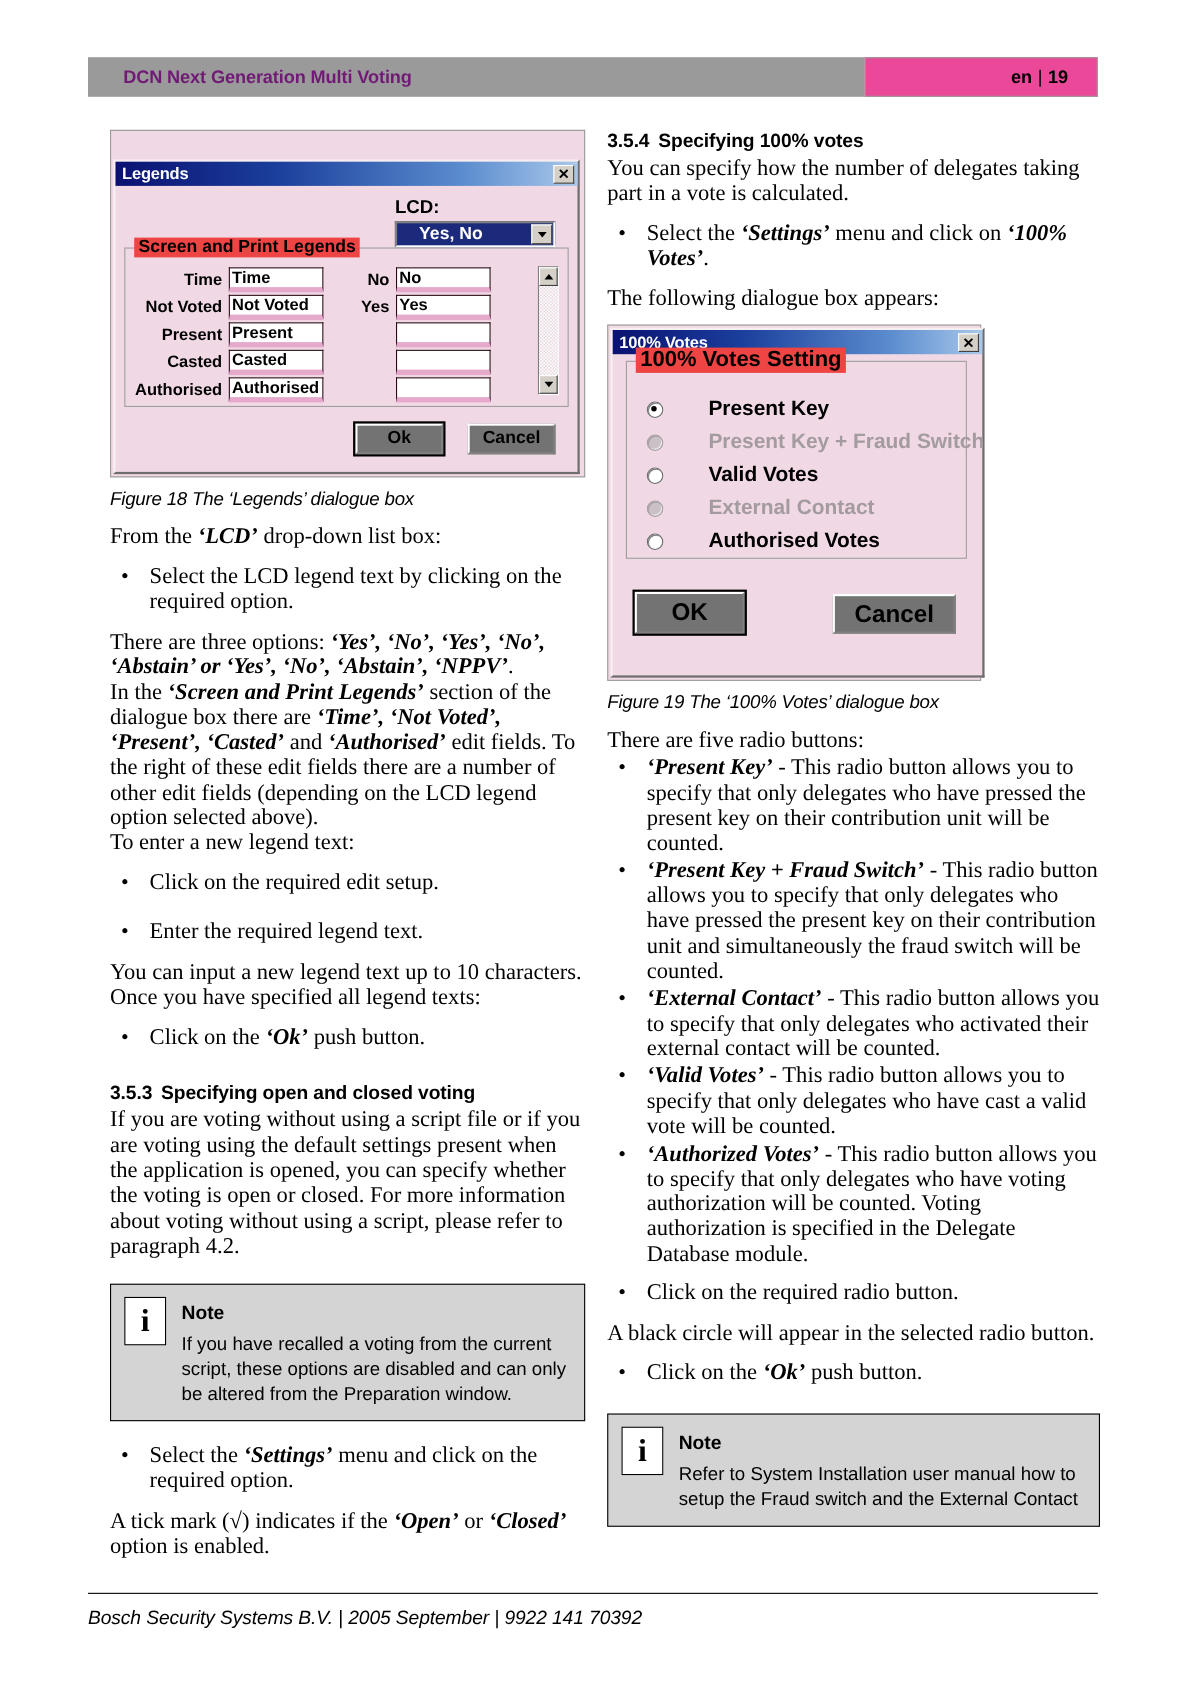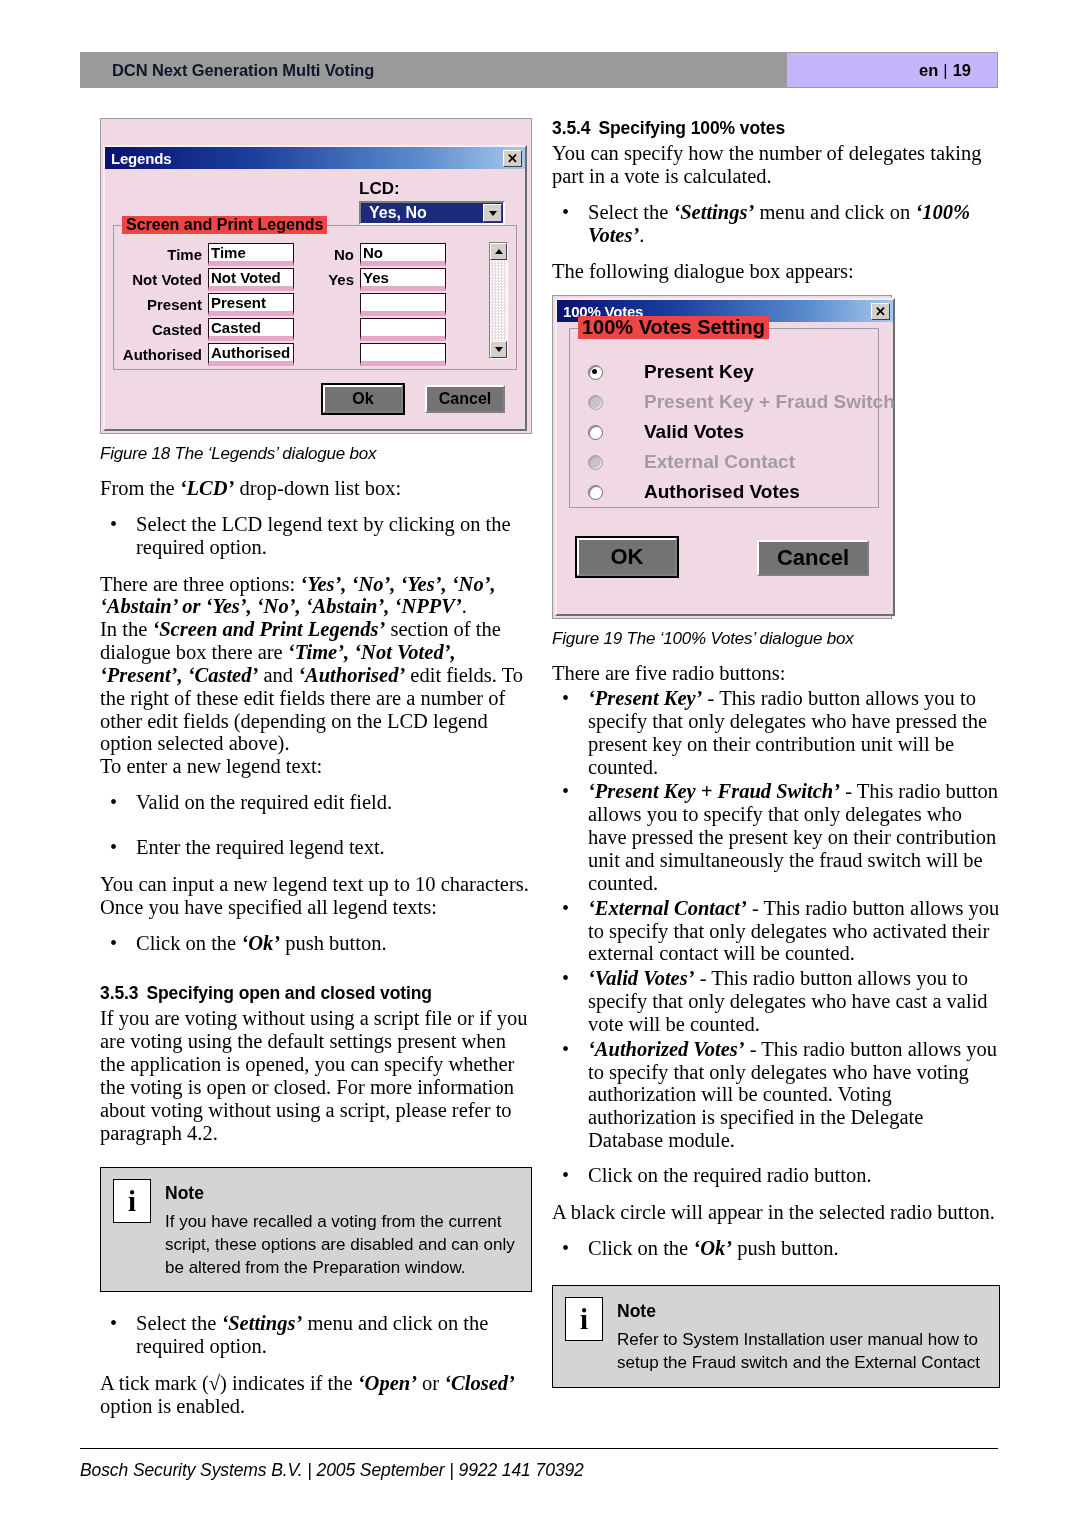--- a/index.html
+++ b/index.html
@@ -30,26 +30,26 @@
     flex: 1 1 auto;
     display: flex;
     align-items: center;
     padding-left: 32px;
     box-sizing: border-box;
   }
   .header-title-bar span {
     font-family: "Liberation Sans", sans-serif;
     font-weight: bold;
     font-size: 16.5px;
-    color: #0f172a;
+    color: #701a75;
     letter-spacing: -0.1px;
   }
   .header-page-box {
     width: 212px;
-    background: #c4b5fd;
+    background: #ec4899;
     border: 1px solid #9a9a9a;
     box-sizing: border-box;
     display: flex;
     align-items: center;
     justify-content: flex-end;
     padding-right: 26px;
   }
   .header-page-box .pg {
     font-family: "Liberation Sans", sans-serif;
     font-weight: bold;
@@ -227,21 +227,21 @@
     border-bottom: 2px solid #ffffff;
     box-sizing: border-box;
     display: flex;
     align-items: center;
   }
   .combo-val {
     flex: 1 1 auto;
     color: #ffffff;
     font-weight: bold;
     font-size: 16px;
-    padding-left: 8px;
+    padding-left: 20px;
     white-space: nowrap;
   }
   .combo-arrow {
     width: 19px;
     height: 18px;
     margin-right: 1px;
     background: #d4d0c8;
     border-top: 1.5px solid #ffffff;
     border-left: 1.5px solid #ffffff;
     border-right: 1.5px solid #404040;
@@ -544,21 +544,21 @@
   </div>
 
   <p class="body-text gap"><span>There are three options: </span><span class="bi">‘Yes’, ‘No’, ‘Yes’, ‘No’, ‘Abstain’ or ‘Yes’, ‘No’, ‘Abstain’, ‘NPPV’</span><span>.</span></p>
 
   <p class="body-text"><span>In the </span><span class="bi">‘Screen and Print Legends’</span><span> section of the dialogue box there are </span><span class="bi">‘Time’, ‘Not Voted’, ‘Present’, ‘Casted’</span><span> and </span><span class="bi">‘Authorised’</span><span> edit fields. To the right of these edit fields there are a number of other edit fields (depending on the LCD legend option selected above).</span></p>
 
   <p class="body-text">To enter a new legend text:</p>
 
   <div class="bullet-row">
     <span class="bullet-dot">•</span>
-    <span class="bullet-text">Valid on the required edit field.</span>
+    <span class="bullet-text">Click on the required edit setup.</span>
   </div>
 
   <div class="bullet-row" style="margin-top:22px;">
     <span class="bullet-dot">•</span>
     <span class="bullet-text">Enter the required legend text.</span>
   </div>
 
   <p class="body-text gap">You can input a new legend text up to 10 characters. Once you have specified all legend texts:</p>
 
   <div class="bullet-row">

